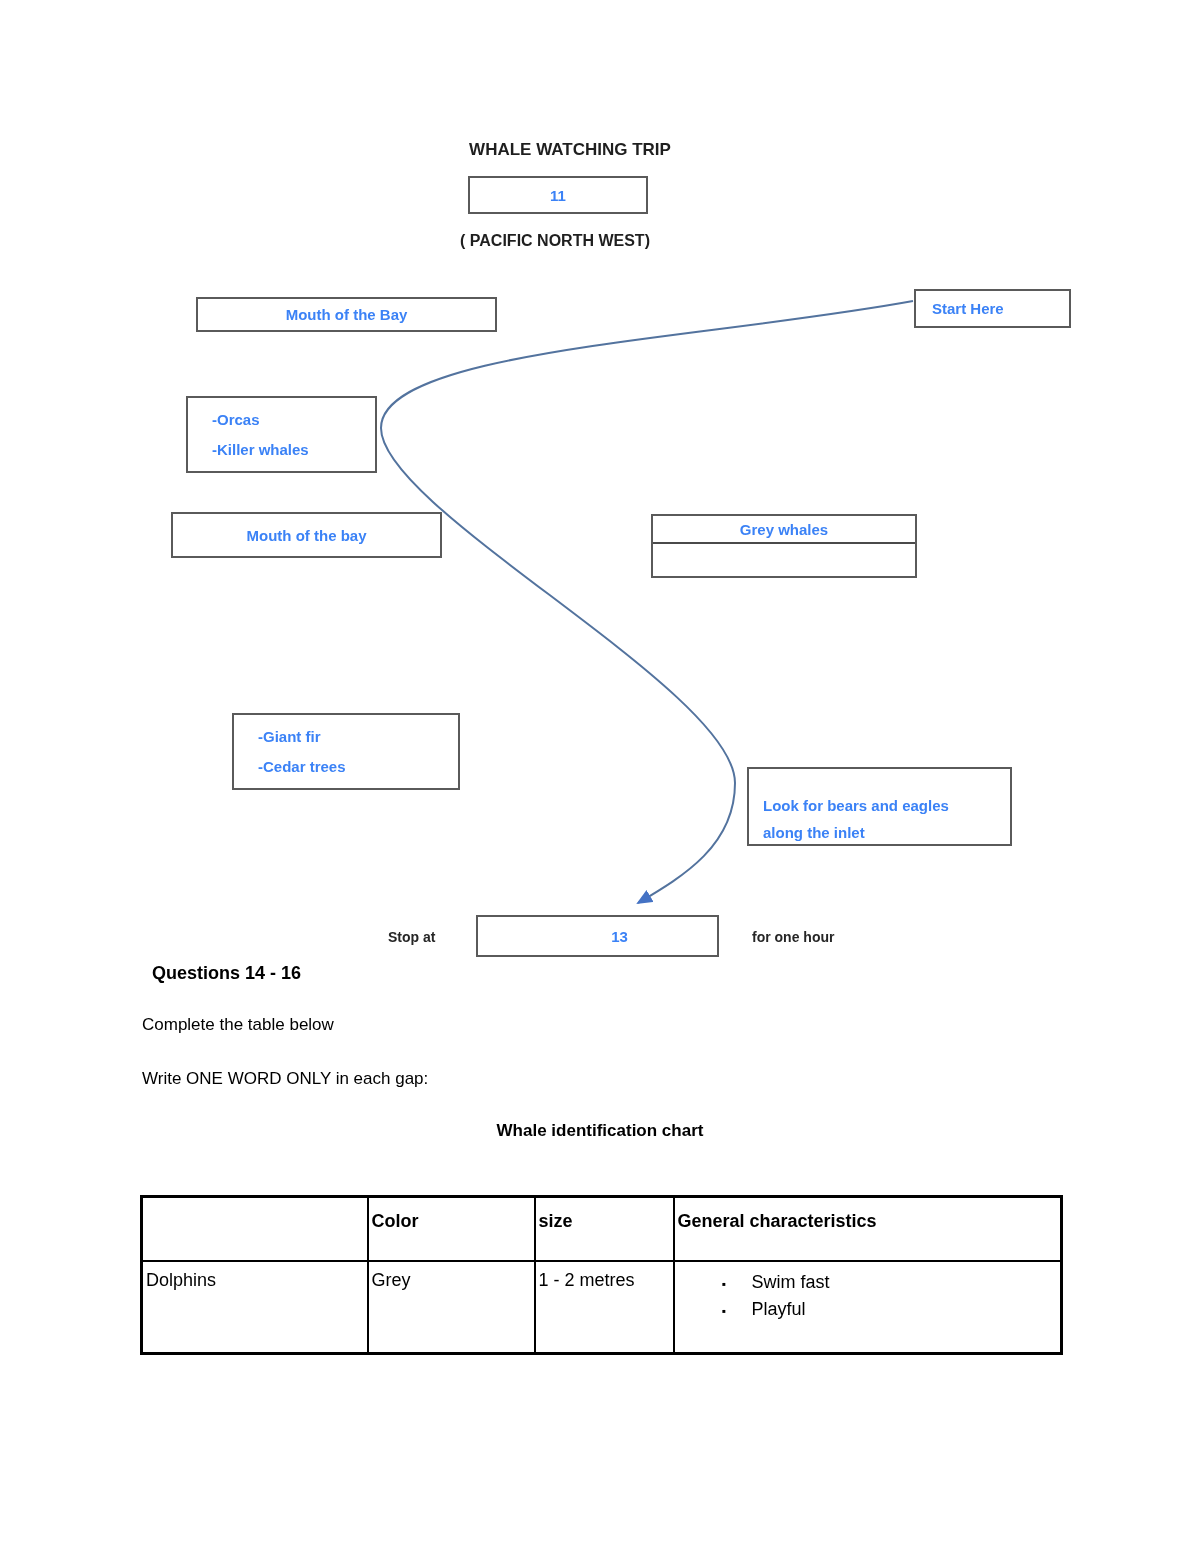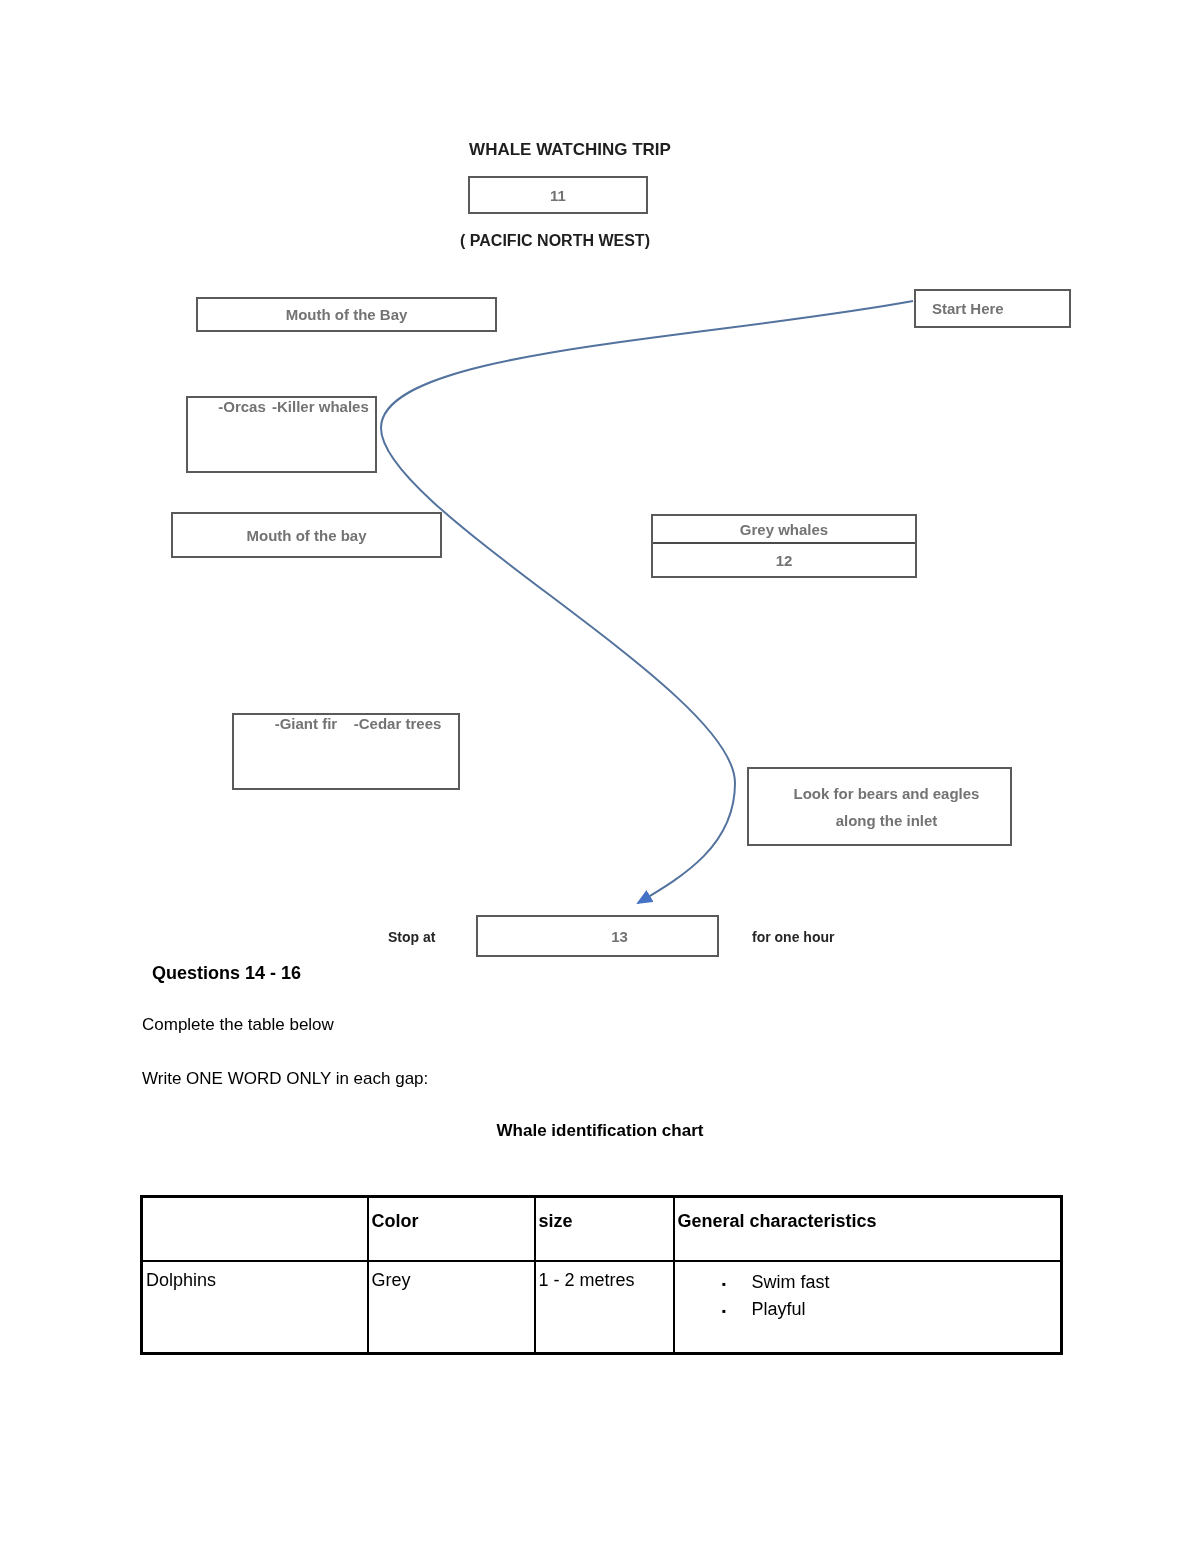--- a/index.html
+++ b/index.html
@@ -4,25 +4,25 @@
 <style>
   html,body{margin:0;padding:0;background:#ffffff;}
   .page{
     position:relative;width:1200px;height:1553px;background:#ffffff;
     font-family:"Liberation Sans",sans-serif;color:#262626;overflow:hidden;
   }
   .curve-layer{position:absolute;left:0;top:0;z-index:1;pointer-events:none;}
   
   .dbox{
     position:absolute;box-sizing:border-box;border:2px solid #5a5a5a;background:#ffffff;
-    z-index:2;font-size:15px;font-weight:600;color:#737373;text-align:center;
+    z-index:2;font-size:15px;font-weight:600;color:#3b82f6;
   }
   .dbox.center{display:flex;align-items:center;justify-content:center;}
   .dbox.leftpad{display:flex;align-items:center;justify-content:flex-start;padding-left:16px;}
-  .dbox.list{display:flex;flex-direction:row;justify-content:space-evenly;padding-left:24px;}
+  .dbox.list{display:flex;flex-direction:column;justify-content:space-evenly;padding-left:24px;}
   .dlabel{position:absolute;z-index:2;font-size:14px;font-weight:600;color:#262626;}
   .title{position:absolute;left:0;top:140;width:1140px;text-align:center;font-size:17px;font-weight:700;color:#1f1f1f;z-index:2;}
   .combo-row-top{box-sizing:border-box;height:28px;border-bottom:2px solid #4a4a4a;display:flex;align-items:center;justify-content:center;}
   .combo-row-bot{display:flex;align-items:center;justify-content:center;height:32px;}
   
   .q-head{position:absolute;left:152px;top:963px;font-size:18px;font-weight:700;color:#000;z-index:2;}
   .q-line{position:absolute;left:142px;font-size:17px;color:#000;z-index:2;}
   .q-line b{font-weight:400;}
   .chart-title{position:absolute;left:0;top:1121px;width:1200px;text-align:center;font-size:17px;font-weight:700;color:#000;z-index:2;}
   
@@ -74,32 +74,29 @@
   </div>
 
   <div class="dbox center" style="left:171px;top:512px;width:271px;height:46px;">
     <span>Mouth of the bay</span>
   </div>
 
   <div class="dbox" style="left:651px;top:514px;width:266px;height:64px;padding:0;">
     <div class="combo-row-top">
       <span>Grey whales</span>
     </div>
-    <div class="combo-row-bot">
-      <span>12</span>
-    </div>
   </div>
 
   <div class="dbox list" style="left:232px;top:713px;width:228px;height:77px;">
     <span>-Giant fir</span>
     <span>-Cedar trees</span>
   </div>
 
   <div class="dbox" style="left:747px;top:767px;width:265px;height:79px;padding:11px 0 0 14px;line-height:27px;">
-    <span style="display:block;">Look for bears and eagles</span>
+    <span style="display:block;margin-top:12px;">Look for bears and eagles</span>
     <span style="display:block;">along the inlet</span>
   </div>
 
   <div class="dlabel" style="left:388px;top:929px;">Stop at</div>
   <div class="dbox center" style="left:476px;top:915px;width:243px;height:42px;padding-left:44px;">
     <span>13</span>
   </div>
   <div class="dlabel" style="left:752px;top:929px;">for one hour</div>
 
   <div class="q-head">Questions 14 - 16</div>

